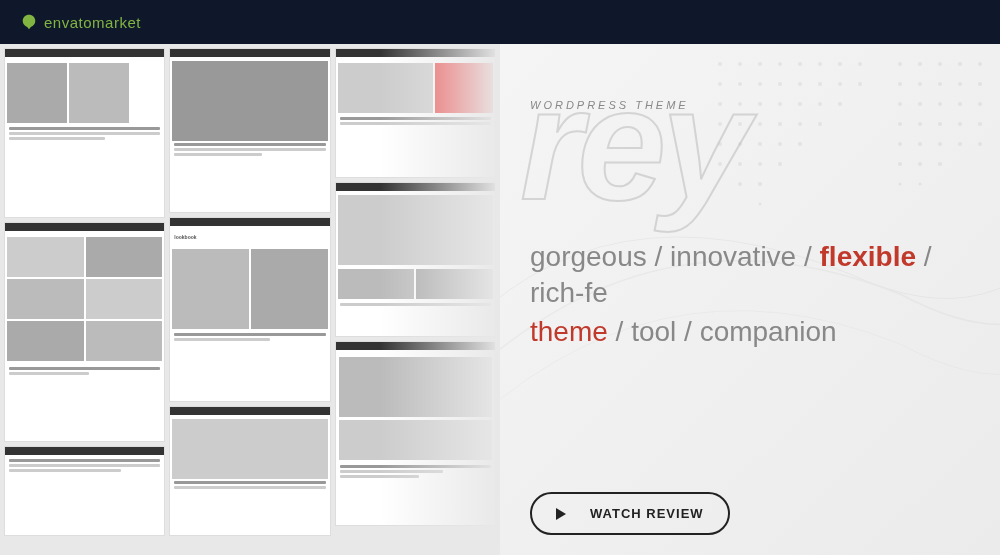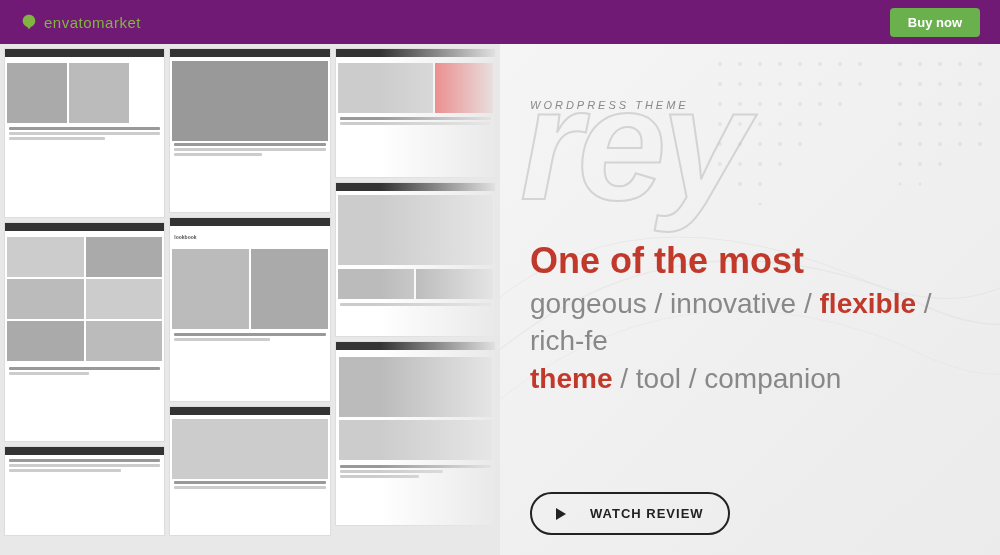--- a/index.html
+++ b/index.html
@@ -3,21 +3,21 @@
   <meta charset="utf-8">
   <style>
     * { margin: 0; padding: 0; box-sizing: border-box; }
     body { width: 1000px; height: 555px; overflow: hidden; font-family: -apple-system, BlinkMacSystemFont, 'Segoe UI', sans-serif; background: #f0f0f0; }
 
     
     .header {
       position: absolute;
       top: 0; left: 0; right: 0;
       height: 44px;
-      background: #701a75;
+      background: #0f172a;
       display: flex;
       align-items: center;
       justify-content: space-between;
       padding: 0 20px;
       z-index: 100;
     }
     .logo {
       display: flex;
       align-items: center;
       gap: 6px;
@@ -221,21 +221,21 @@
     }
     .headline-line2 .red { color: #c0392b; font-weight: 700; }
 
     .headline-line3 {
       font-size: 28px;
       font-weight: 400;
       color: #888;
       line-height: 1.3;
       margin-bottom: 2px;
     }
-    .headline-line3 .red { color: #c0392b; font-weight: 700; }
+    .headline-line3 .red { color: #c0392b; font-weight: 400; }
 
     .headline-line4 {
       font-size: 28px;
       font-weight: 400;
       color: #888;
       line-height: 1.3;
     }
     .headline-line4 .red { color: #c0392b; font-weight: 700; }
 
     
@@ -301,21 +301,20 @@
 
 <header class="header">
   <div class="logo">
     <svg class="logo-leaf" viewBox="0 0 20 20" fill="none">
       <path d="M10 2C6 2 3 5 3 9c0 3 2 5.5 5 6.5L10 18l2-2.5c3-1 5-3.5 5-6.5 0-4-3-7-7-7z" fill="#81b441"></path>
     </svg>
     <span class="logo-text">
       <span>envato</span><span style="color:#81b441">market</span>
     </span>
   </div>
-  <button class="buy-now-btn">Buy now</button>
 </header>
 
 <main class="main">
 
   <section class="screenshots-panel">
     <div class="screenshots-grid">
 
       <div class="screenshot-col col1">
         <div class="screenshot-item">
           <div class="mock-header"></div>
@@ -499,21 +498,20 @@
       <path d="M -50 350 Q 150 150 400 250 Q 550 330 600 200" stroke="#d0d0d0" stroke-width="1" fill="none"></path>
       <path d="M -50 250 Q 100 80 350 180 Q 500 250 580 120" stroke="#c0c0c0" stroke-width="1" fill="none"></path>
     </svg>
 
     <div class="wp-label">WORDPRESS THEME</div>
 
     <div class="rey-watermark">rey</div>
 
 
     <div class="headline-area">
-      <div class="headline-line1">One of the most</div>
       <div class="headline-line2">
         <span>gorgeous</span>
         <span> / innovative / </span>
         <span class="red">flexible</span>
         <span> / rich-fe</span>
       </div>
       <div class="headline-line3">
         <span class="red">theme</span>
         <span> / tool / companion</span>
       </div>

